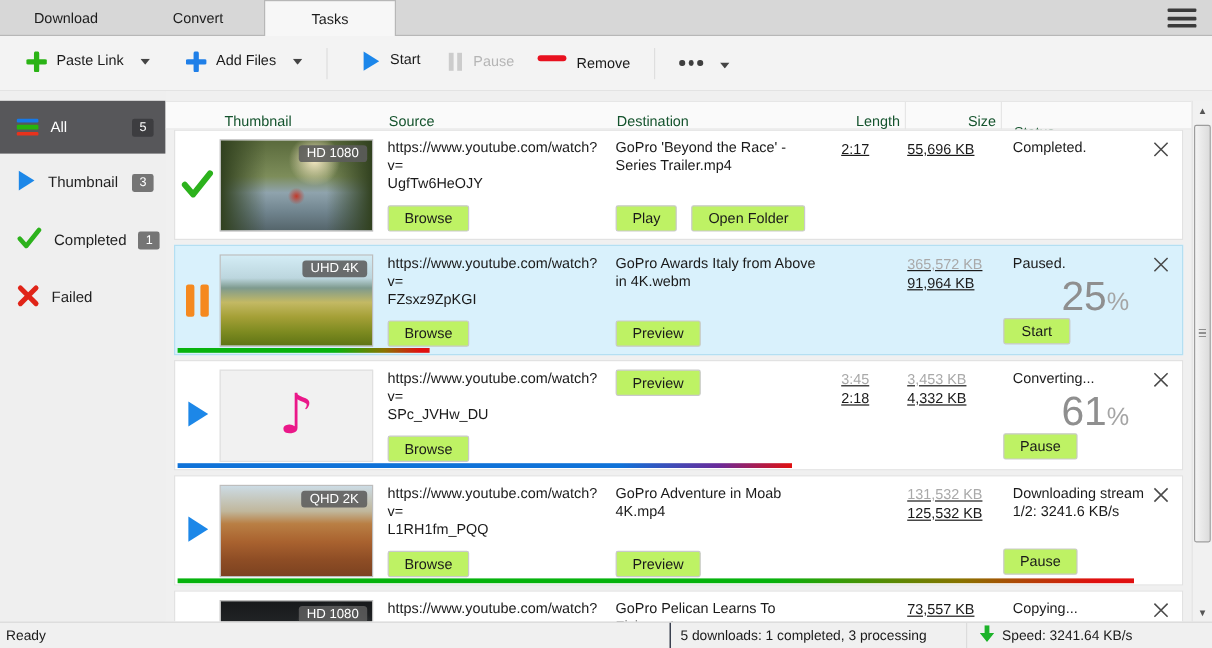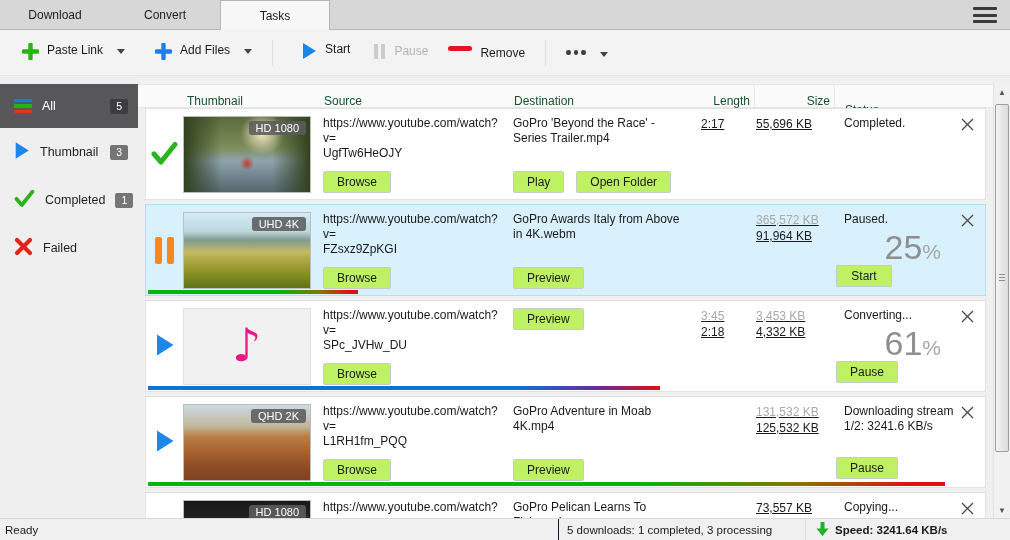--- a/index.html
+++ b/index.html
@@ -76,21 +76,21 @@
   .vscroll { position:absolute; top:8px; right:0; bottom:0; width:17px; background:#f1f1f1; border-left:1px solid #e3e3e3; }
   .sb-btn { height:16px; display:flex; align-items:center; justify-content:center; color:#555; font-size:8px; cursor:pointer; }
   .sb-btn.down { position:absolute; bottom:0; left:0; right:0; }
   .sb-thumb { position:absolute; left:1px; right:1px; top:20px; height:348px; background:linear-gradient(90deg,#f4f4f4,#dcdcdc); border:1px solid #9d9d9d; border-radius:2px; cursor:pointer; }
   .sb-thumb::after { content:""; position:absolute; left:3px; right:3px; top:50%; height:7px; margin-top:-4px; background:repeating-linear-gradient(180deg,#8f8f8f 0 1px,transparent 1px 3px); }
 
   
   .statusbar { position:absolute; bottom:0; left:0; right:0; height:22px; background:#f0f0f0; border-top:1px solid #d9d9d9; display:flex; align-items:center; font-size:11.5px; }
   .sb1 { flex:0 0 558px; padding-left:5px; }
   .sb2 { flex:0 0 247px; border-left:1px solid #0f172a; padding-left:8px; height:100%; display:flex; align-items:center; }
-  .sb3 { flex:1; border-left:1px solid #dcdcdc; padding-left:10px; height:100%; display:flex; align-items:center; gap:6px;font-weight:bold; }
+  .sb3 { flex:1; border-left:1px solid #dcdcdc; padding-left:10px; height:100%; display:flex; align-items:center; gap:6px; }
 </style>
 </head>
 <body>
 
 <div class="tabbar">
   <div class="tab">Download</div>
   <div class="tab">Convert</div>
   <div class="tab active">Tasks</div>
   <div class="hamburger">
       <i></i>

